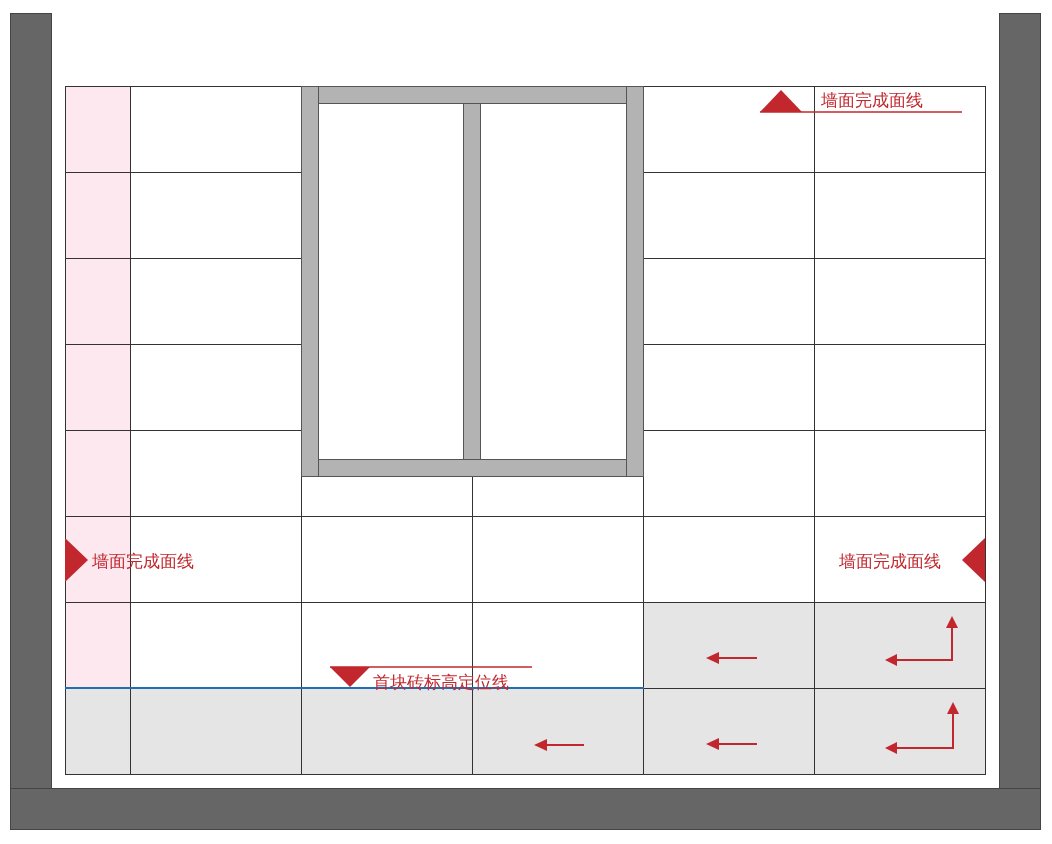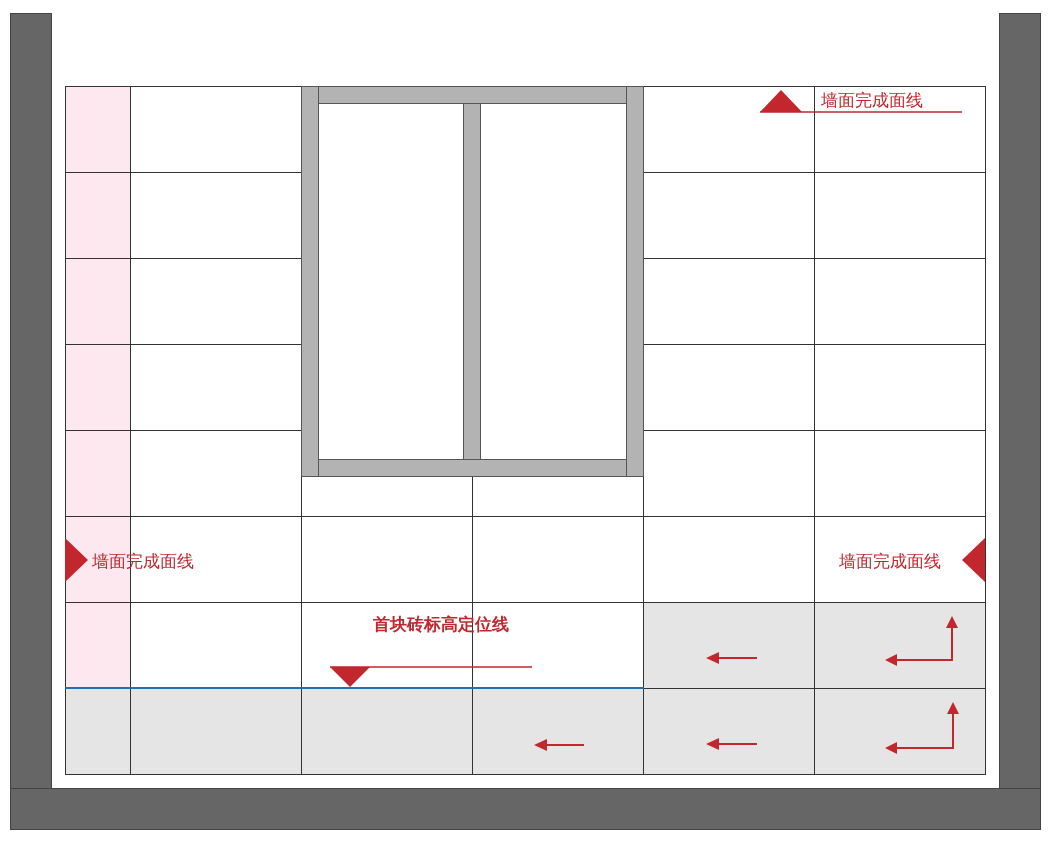--- a/index.html
+++ b/index.html
@@ -111,13 +111,13 @@
   <g>
     <polyline points="897,748 953,748 953,711" fill="none" stroke="#c1272d" stroke-width="2"></polyline>
     <polygon points="885,748 897,742 897,754" fill="#c1272d"></polygon>
     <polygon points="953,702 947,714 959,714" fill="#c1272d"></polygon>
   </g>
 </svg>
 
 <div class="label" style="left:821px;top:90px;">墙面完成面线</div>
 <div class="label" style="left:92px;top:551px;">墙面完成面线</div>
 <div class="label" style="left:839px;top:551px;">墙面完成面线</div>
-<div class="label" style="left:373px;top:614px;font-weight:bold;">首块砖标高定位线</div>
+<div class="label" style="left:373px;top:672px;">首块砖标高定位线</div>
 
 </body></html>

